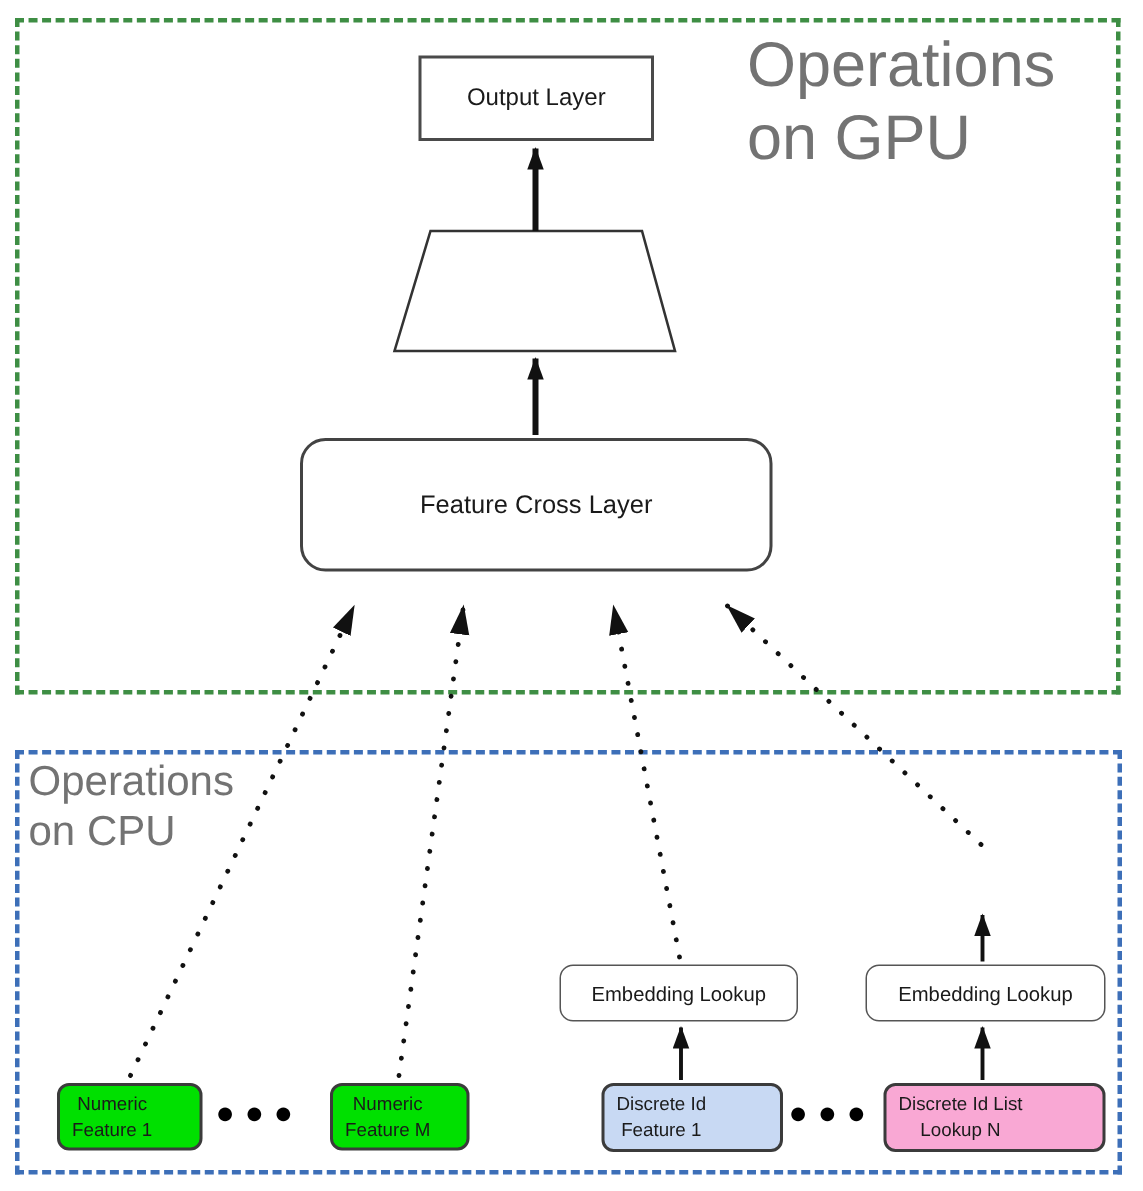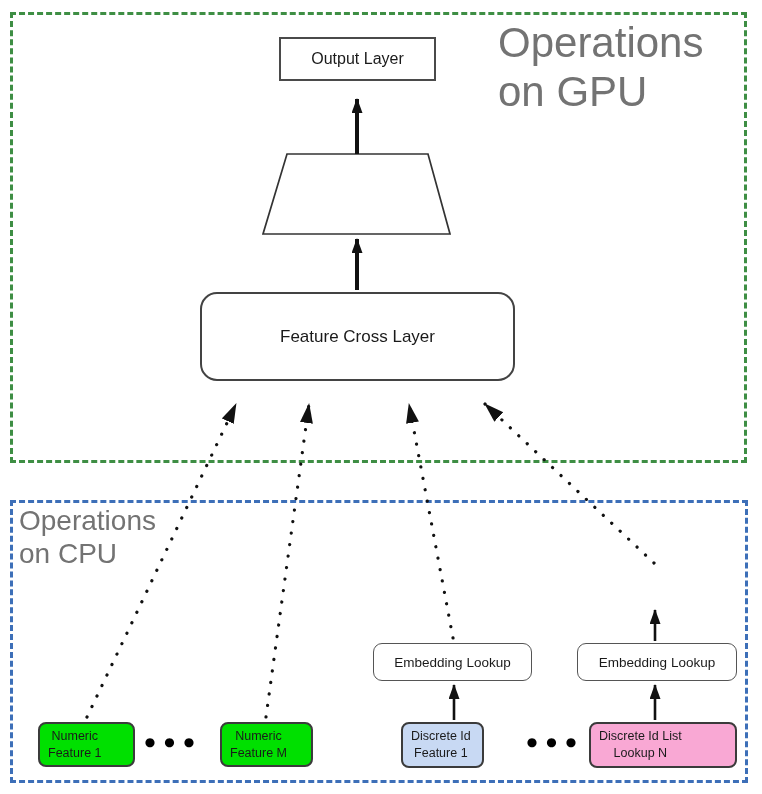--- a/index.html
+++ b/index.html
@@ -19,30 +19,30 @@
     display:flex;align-items:center;justify-content:center;text-align:center;
     color:#1a1a1a;box-sizing:border-box;
   }
   .node.rounded{border-radius:9px;border-width:1.6px;border-color:#555555;}
   .node.biground{border-radius:17px;border-width:2px;border-color:#434343;}
   .node.plain-label{background:transparent;border:none;z-index:2;}
   .feat{
     justify-content:flex-start;text-align:center;padding-left:8px;
     font-size:12.5px;line-height:17px;border-radius:8px;border-width:2px;border-color:#3b3b3b;
   }
-  .out-layer{left:279px;top:37px;width:157px;height:44px;font-size:16px;}
+  .out-layer{left:279px;top:37px;width:157px;height:57px;font-size:16px;}
   .mlp-label{left:263px;top:154px;width:187px;height:80px;font-size:16px;}
   .fcl{left:200px;top:292px;width:315px;height:89px;font-size:17px;}
   .emb{font-size:13.5px;}
   .emb-lookup-l{left:373px;top:643px;width:159px;height:38px;}
   .emb-lookup-r{left:577px;top:643px;width:160px;height:38px;}
   .emb-pool{left:568px;top:568px;width:176px;height:39px;}
   .num1{left:38px;top:722px;width:97px;height:45px;background:#00e000;}
   .numM{left:220px;top:722px;width:93px;height:45px;background:#00e000;}
-  .dis1{left:401px;top:722px;width:83px;height:46px;background:#c8d9f3;}
+  .dis1{left:401px;top:722px;width:121px;height:46px;background:#c8d9f3;}
   .disN{left:589px;top:722px;width:148px;height:46px;background:#f9a8d4;}
   .dots{
     position:absolute;z-index:2;color:#000;font-family:"DejaVu Sans",sans-serif;
     font-size:12px;letter-spacing:9px;text-align:center;font-weight:700;
   }
   .dots-left{left:142px;top:735px;width:64px;}
   .dots-right{left:524px;top:735px;width:64px;}
 </style>
 </head>
 <body>

